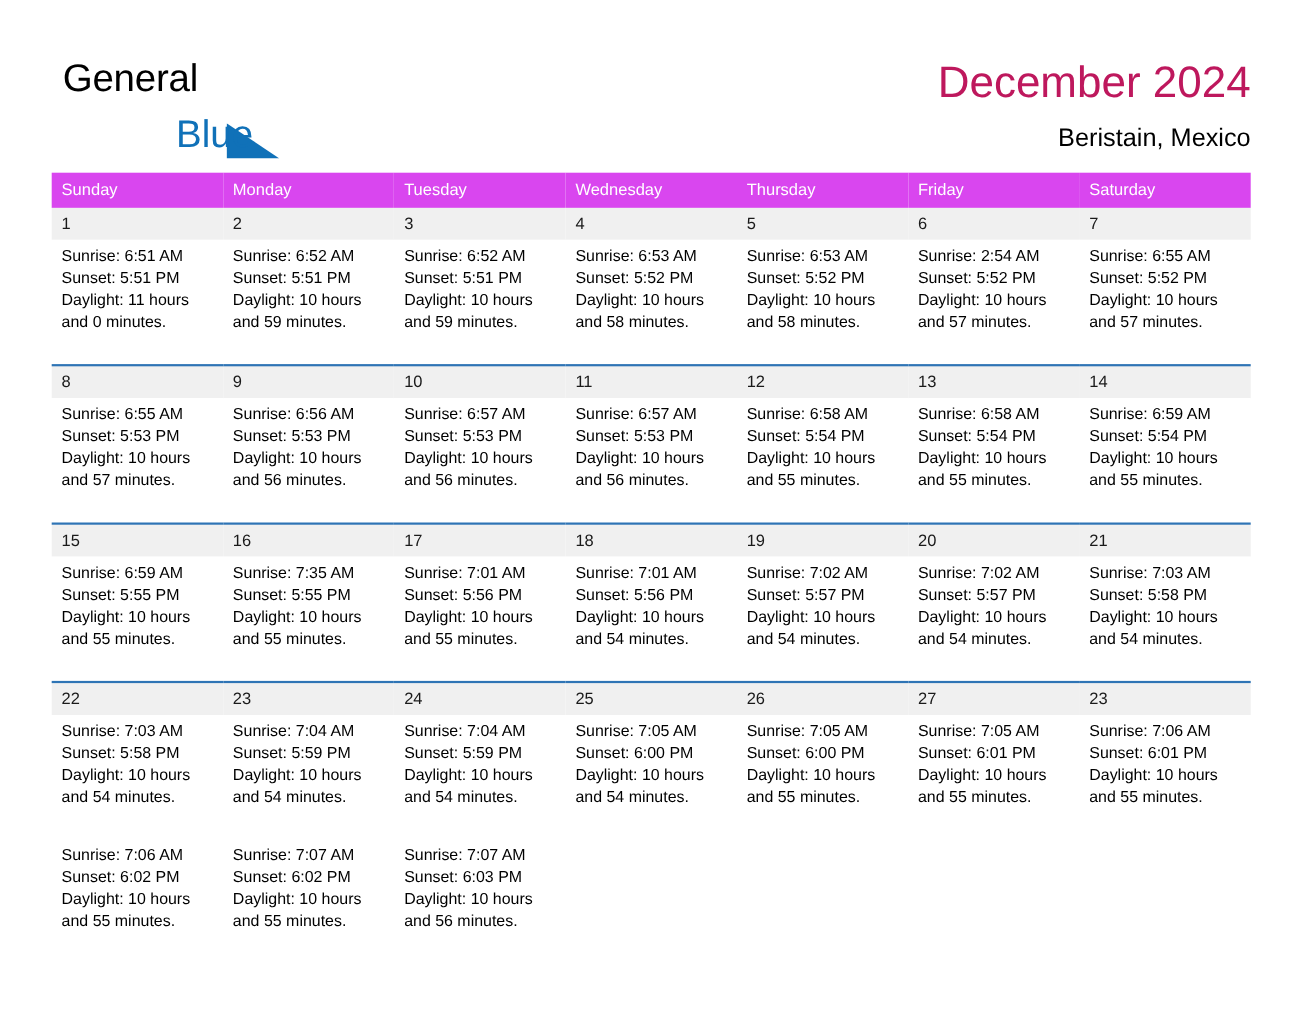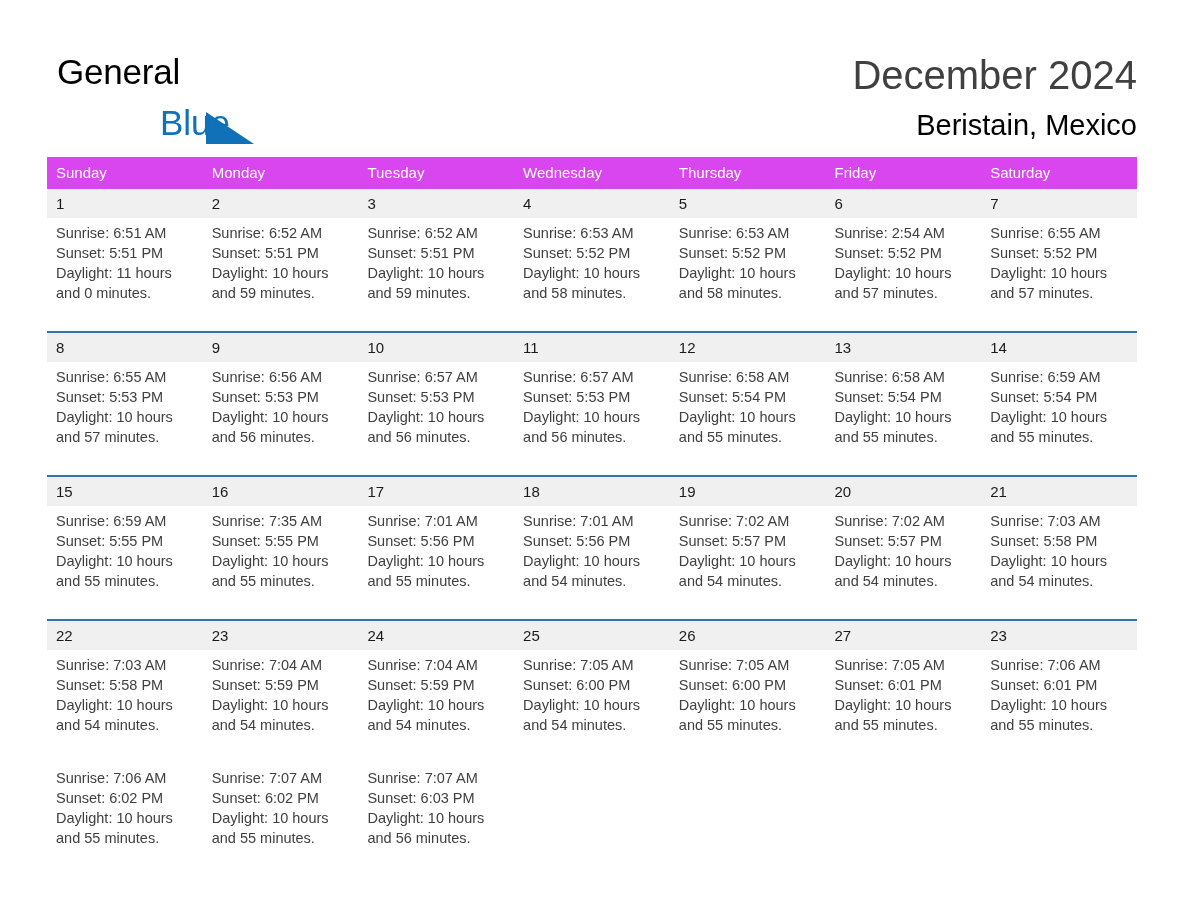--- a/index.html
+++ b/index.html
@@ -71,27 +71,27 @@
 
   .title-block {
     position: absolute;
     right: 51px;
     top: 51px;
     text-align: right;
   }
   .title-main {
     font-size: 40px;
     line-height: 48px;
-    color: #404040;
+    color: #be185d;
     font-weight: normal;
     margin: 0;
     white-space: nowrap;
   }
   .title-sub {
-    font-size: 29px;
+    font-size: 23px;
     line-height: 30px;
     color: #000000;
     margin: 11px 0 0 0;
     white-space: nowrap;
   }
 
   
   .calendar {
     position: absolute;
     left: 47px;
@@ -122,21 +122,21 @@
     height: 18px;
   }
   .daynum-row.first td {
     border-top: none;
   }
 
   .detail-row td {
     background: #ffffff;
     font-size: 14.5px;
     line-height: 20px;
-    color: #404040;
+    color: #000000;
     padding: 5px 10px 22px 9px;
     vertical-align: top;
     height: 86px;
   }
 
   .detail-row td.empty,
   .daynum-row td.empty {
     background: #ffffff;
   }
   .daynum-row td.empty {

